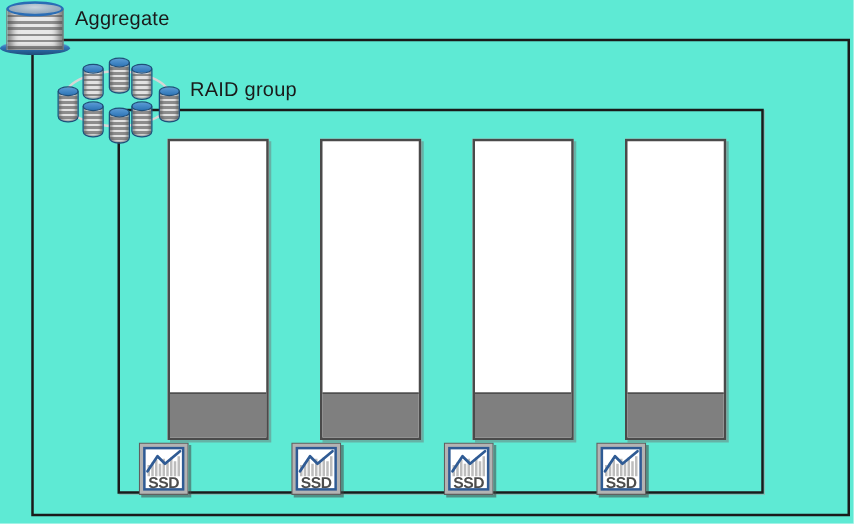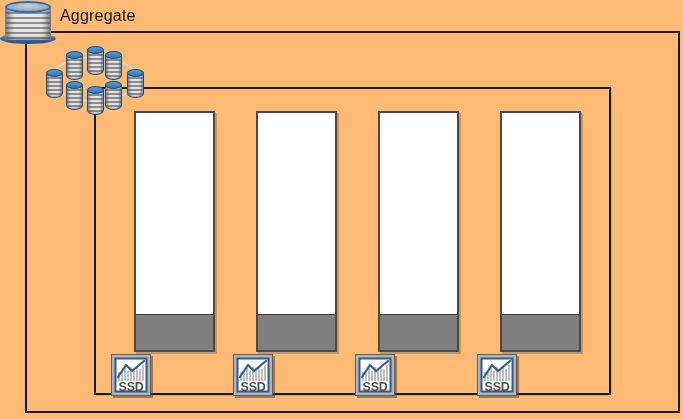--- a/index.html
+++ b/index.html
@@ -1,17 +1,17 @@
 <!DOCTYPE html>
 <html style="--accent-blue: #2e75b6; --accent-blue-dark: #1f4e79; --disk-fill-gray: #7f7f7f; --icon-frame-gray: #b3b3b3; --icon-blue: #2f5b94; --border-dark: #1a1a1a;"><head>
 <meta charset="utf-8">
 <style>
   html,body{margin:0;padding:0;background:#ffffff;}
   #stage{
-    position:relative; width:683px; height:419px; background:#fdba74;
+    position:relative; width:683px; height:419px; background:#5eead4;
     font-family:"Liberation Sans",sans-serif; overflow:hidden;
   }
   .box{position:absolute; box-sizing:border-box; background:transparent; z-index:1;}
   #aggregate-box{
     left:25px; top:31px; width:655px; height:382px;
     border:2px solid var(--border-dark,#1a1a1a);
   }
   #raid-box{
     left:94px; top:87px; width:517px; height:308px;
     border:2px solid var(--border-dark,#1a1a1a);
@@ -84,20 +84,21 @@
 </style>
 </head>
 <body>
 
 <div id="stage">
 
   <div class="box" id="aggregate-box"></div>
   <div class="box" id="raid-box"></div>
 
   <div class="diagram-label" id="aggregate-label">Aggregate</div>
+  <div class="diagram-label" id="raid-label">RAID group</div>
 
   <div id="aggregate-cyl">
     <div class="agg-base"></div>
     <div class="agg-body"></div>
     <div class="agg-cap"></div>
   </div>
 
   <div class="cluster-ring"></div>
   <div class="sm-cyl" style="left:46px;top:69px">
       <div class="sm-body"></div>

